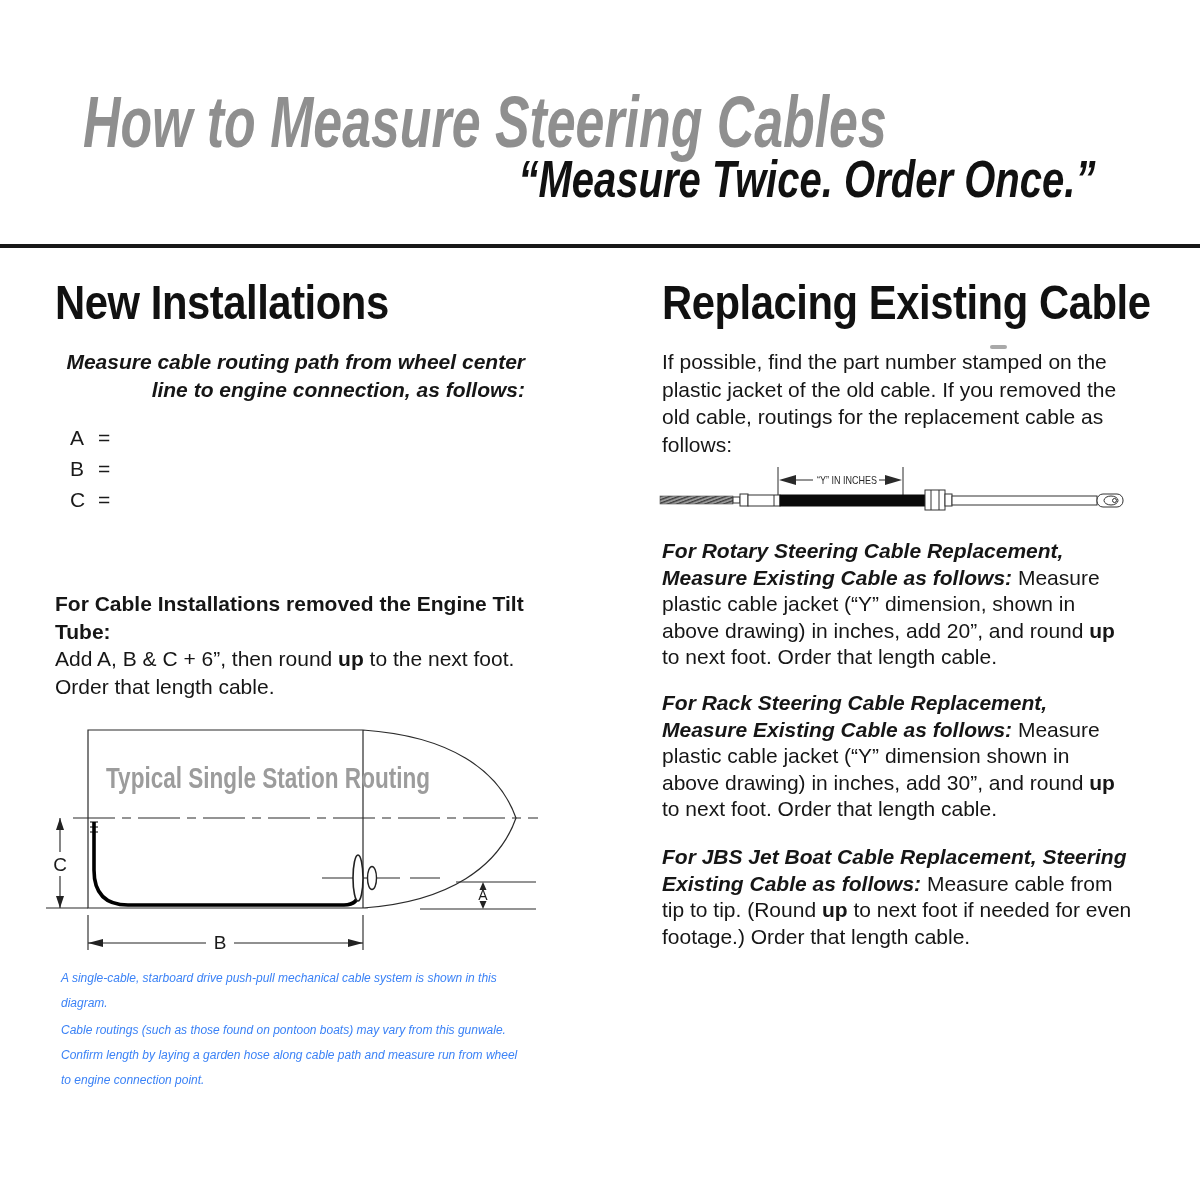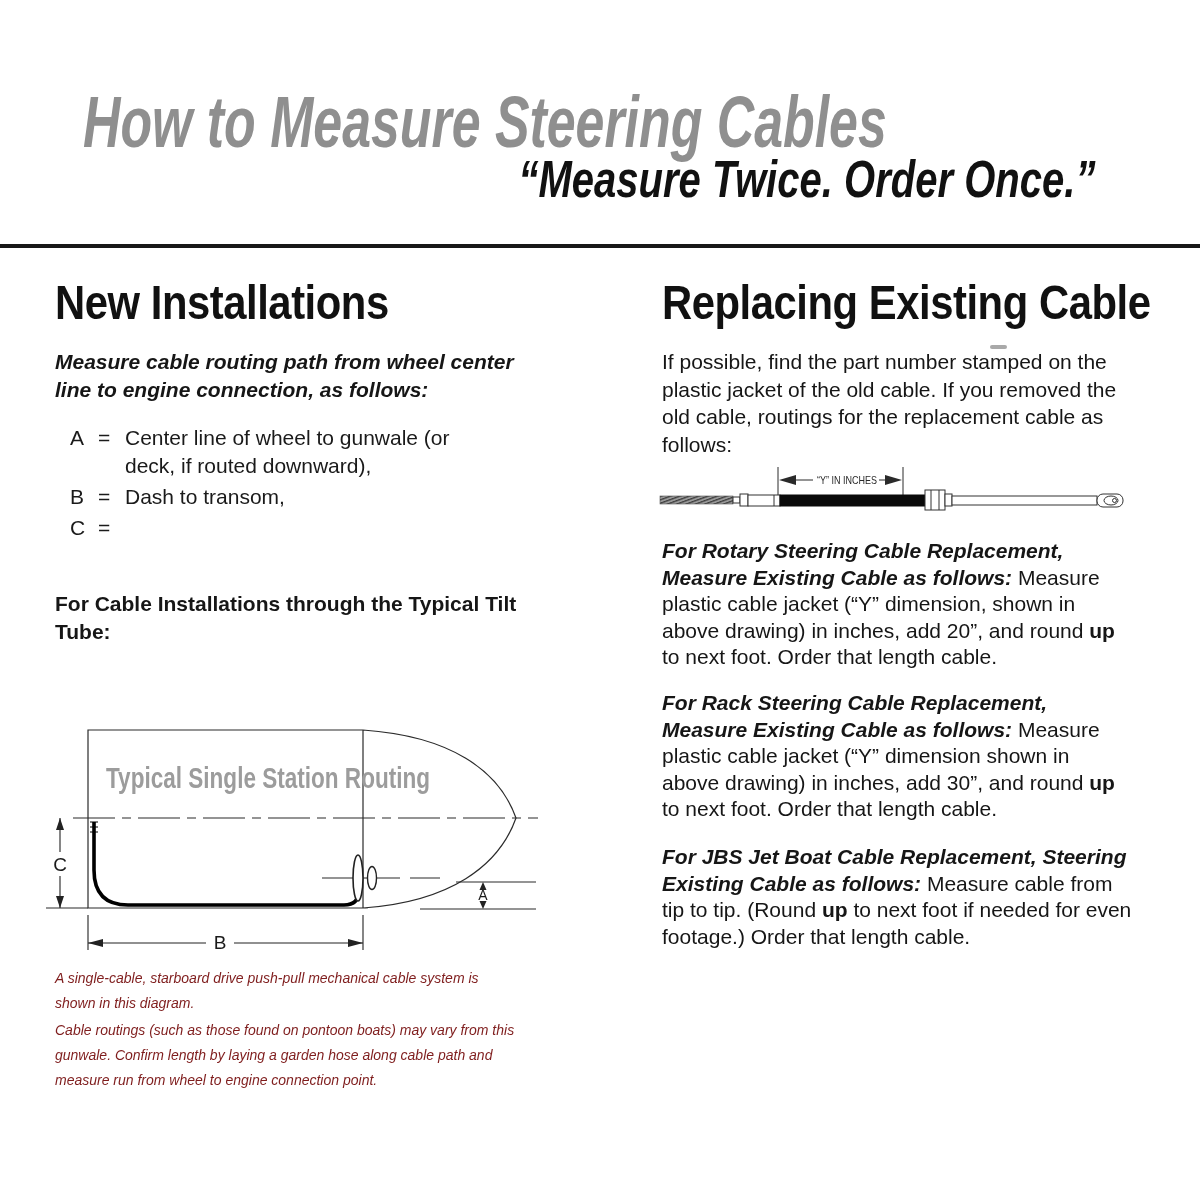--- a/index.html
+++ b/index.html
@@ -27,56 +27,55 @@
   }
   
   .para{font-size:21px;line-height:27.5px;color:#161616;}
   .bi{font-weight:bold;font-style:italic;}
   .b{font-weight:bold;}
   .deflist{left:55px;top:424px;width:480px;font-size:21px;line-height:28px;}
   .defrow{display:flex;align-items:flex-start;margin-bottom:3px;}
   .defletter{width:28px;padding-left:15px;flex:none;}
   .defeq{width:27px;flex:none;}
   .deftext{width:345px;flex:none;}
-  .note{font-style:italic;font-size:14px;line-height:25px;color:#7f1d1d;}
+  .note{font-style:italic;font-size:12px;line-height:25px;color:#3b82f6;margin-left:6px;}
   .artifact{left:990px;top:345px;width:17px;height:4px;background:#a9a9a9;border-radius:2px;}
   svg text{font-family:"Liberation Sans",sans-serif;}
 </style>
 </head>
 <body>
 
 <div>
 
   <div class="abs main-title">How to Measure Steering Cables</div>
   <div class="abs tagline">“Measure Twice. Order Once.”</div>
   <div class="abs divider"></div>
 
   <div class="abs h2" style="left:55px;top:278px;">New Installations</div>
 
-  <div class="abs para bi" style="left:55px;top:348px;width:470px;">Measure cable routing path from wheel center line to engine connection, as follows:</div>
+  <div class="abs para bi" style="left:55px;top:348px;width:470px;text-align:right;">Measure cable routing path from wheel center line to engine connection, as follows:</div>
 
   <div class="abs deflist">
     <div class="defrow">
       <span class="defletter">A</span>
         <span class="defeq">=</span>
-        <span class="deftext">Center line of wheel to gunwale (or deck, if routed downward),</span>
     </div>
     <div class="defrow">
       <span class="defletter">B</span>
         <span class="defeq">=</span>
-        <span class="deftext">Dash to transom,</span>
     </div>
     <div class="defrow">
       <span class="defletter">C</span>
         <span class="defeq">=</span>
     </div>
   </div>
 
   <div class="abs para" style="left:55px;top:590px;width:470px;">
-    <div class="b">For Cable Installations through the Typical Tilt Tube:</div>
+    <div class="b">For Cable Installations removed the Engine Tilt Tube:</div>
+    <div><span>Add A, B &amp; C + 6”, then round </span><span class="b">up</span><span> to the next foot. Order that length cable.</span></div>
   </div>
 
   <svg class="abs" style="left:28px;top:716px;" width="560" height="255" viewBox="0 0 560 255">
     <g stroke="#2b2b2b" fill="none" stroke-width="1.2">
 
       <path d="M335,14 H60 V192 H340 M335,14 C422,20 471,54 488,102 C471,150 422,186 335,192 M335,14 V192"></path>
 
       <line x1="18" y1="192" x2="60" y2="192"></line>
 
       <path d="M45,102 H510" stroke-dasharray="42 7 9 7"></path>

